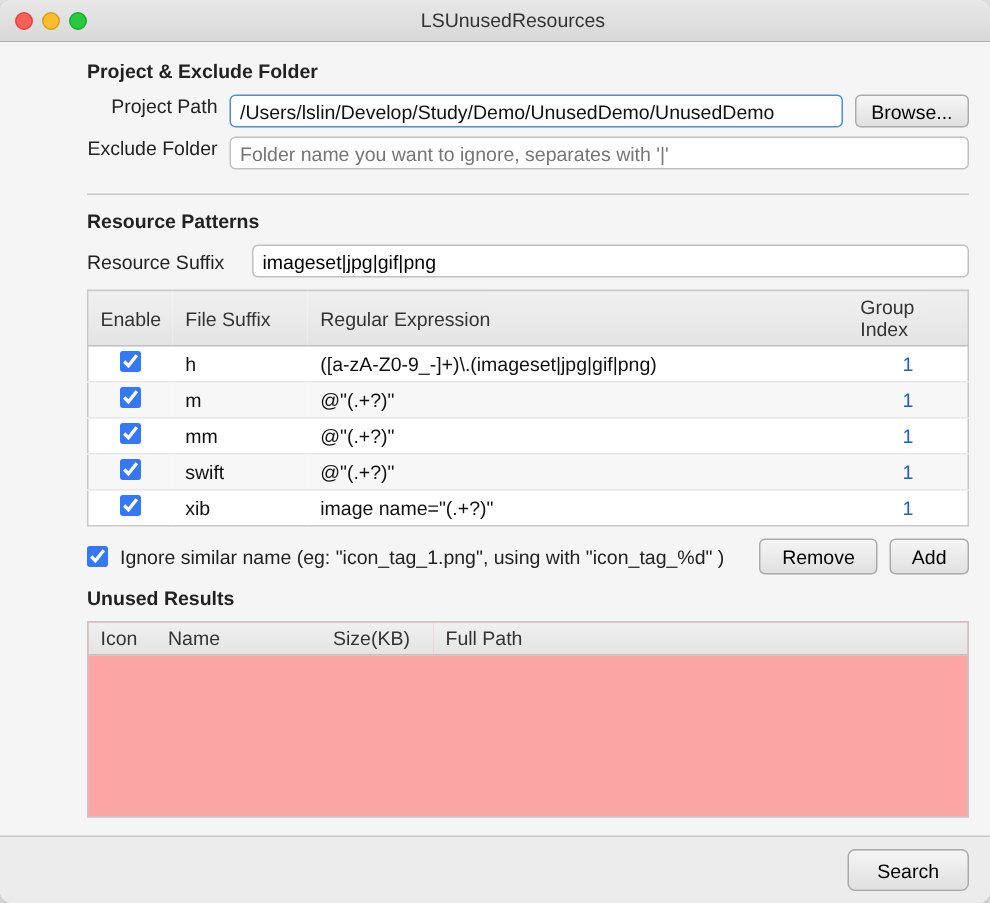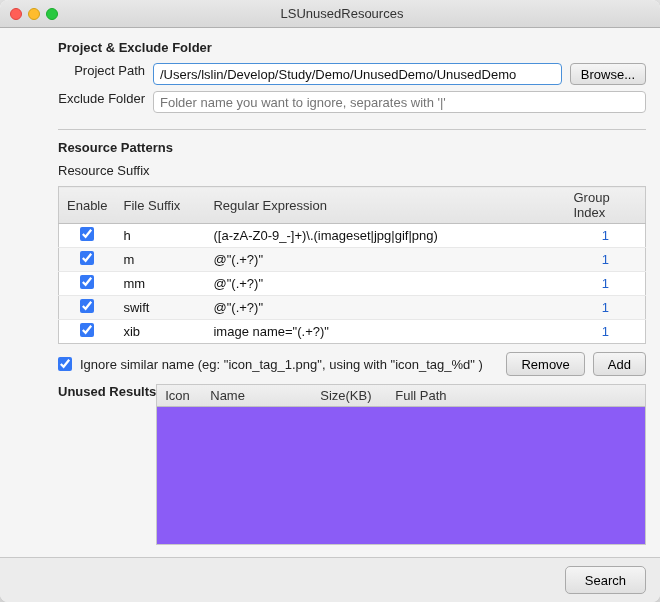--- a/index.html
+++ b/index.html
@@ -212,29 +212,29 @@
       border: 1px solid #aaa;
       border-radius: 4px;
       font-size: 13px;
       cursor: pointer;
     }
 
     
     .results-section {
       flex: 1;
       display: flex;
-      flex-direction: row;
+      flex-direction: column;
       min-height: 0;
       justify-content: center;
     }
 
     .results-table-container {
       flex: 1;
       border: 1px solid #c8c8c8;
-      background: #8b5cf6;
+      background: #fca5a5;
       overflow: hidden;
     }
 
     .results-table {
       width: 100%;
       border-collapse: collapse;
       font-size: 13px;
     }
 
     .results-table th {
@@ -302,20 +302,21 @@
       </div>
     </div>
 
     <div class="divider"></div>
 
     <div>
       <div class="section-title">Resource Patterns</div>
 
       <div class="resource-suffix-row">
         <span class="suffix-label">Resource Suffix</span>
+        <input class="suffix-input" type="text" value="imageset|jpg|gif|png" style="">
       </div>
 
       <table class="patterns-table">
         <thead>
           <tr>
             <th class="col-enable">Enable</th>
             <th class="col-suffix">File Suffix</th>
             <th class="col-regex">Regular Expression</th>
             <th class="col-group">Group Index</th>
           </tr>

